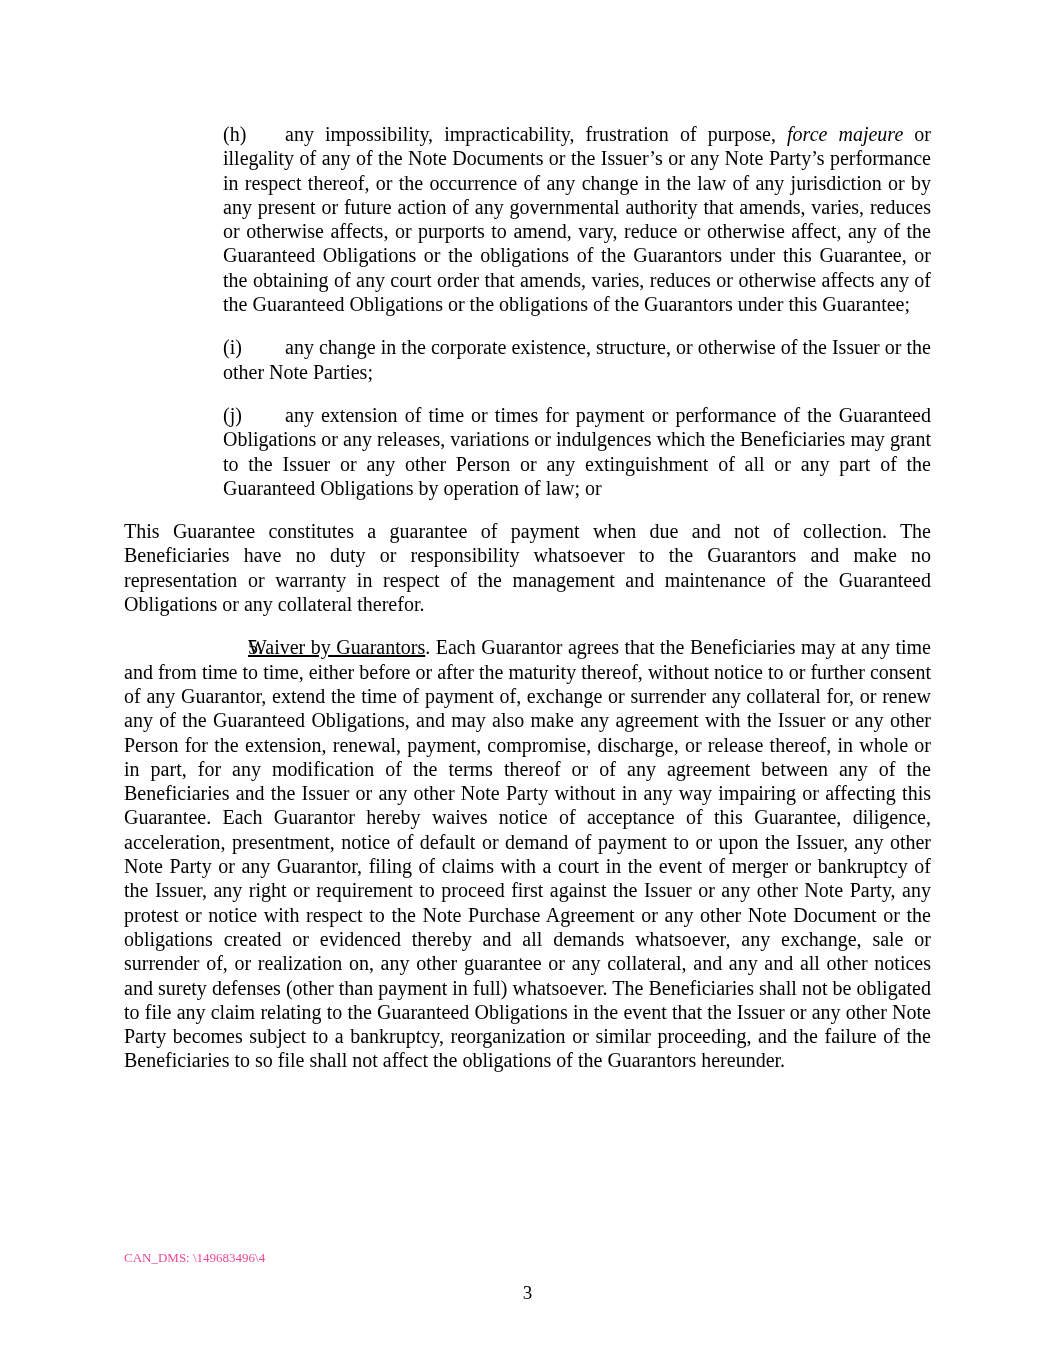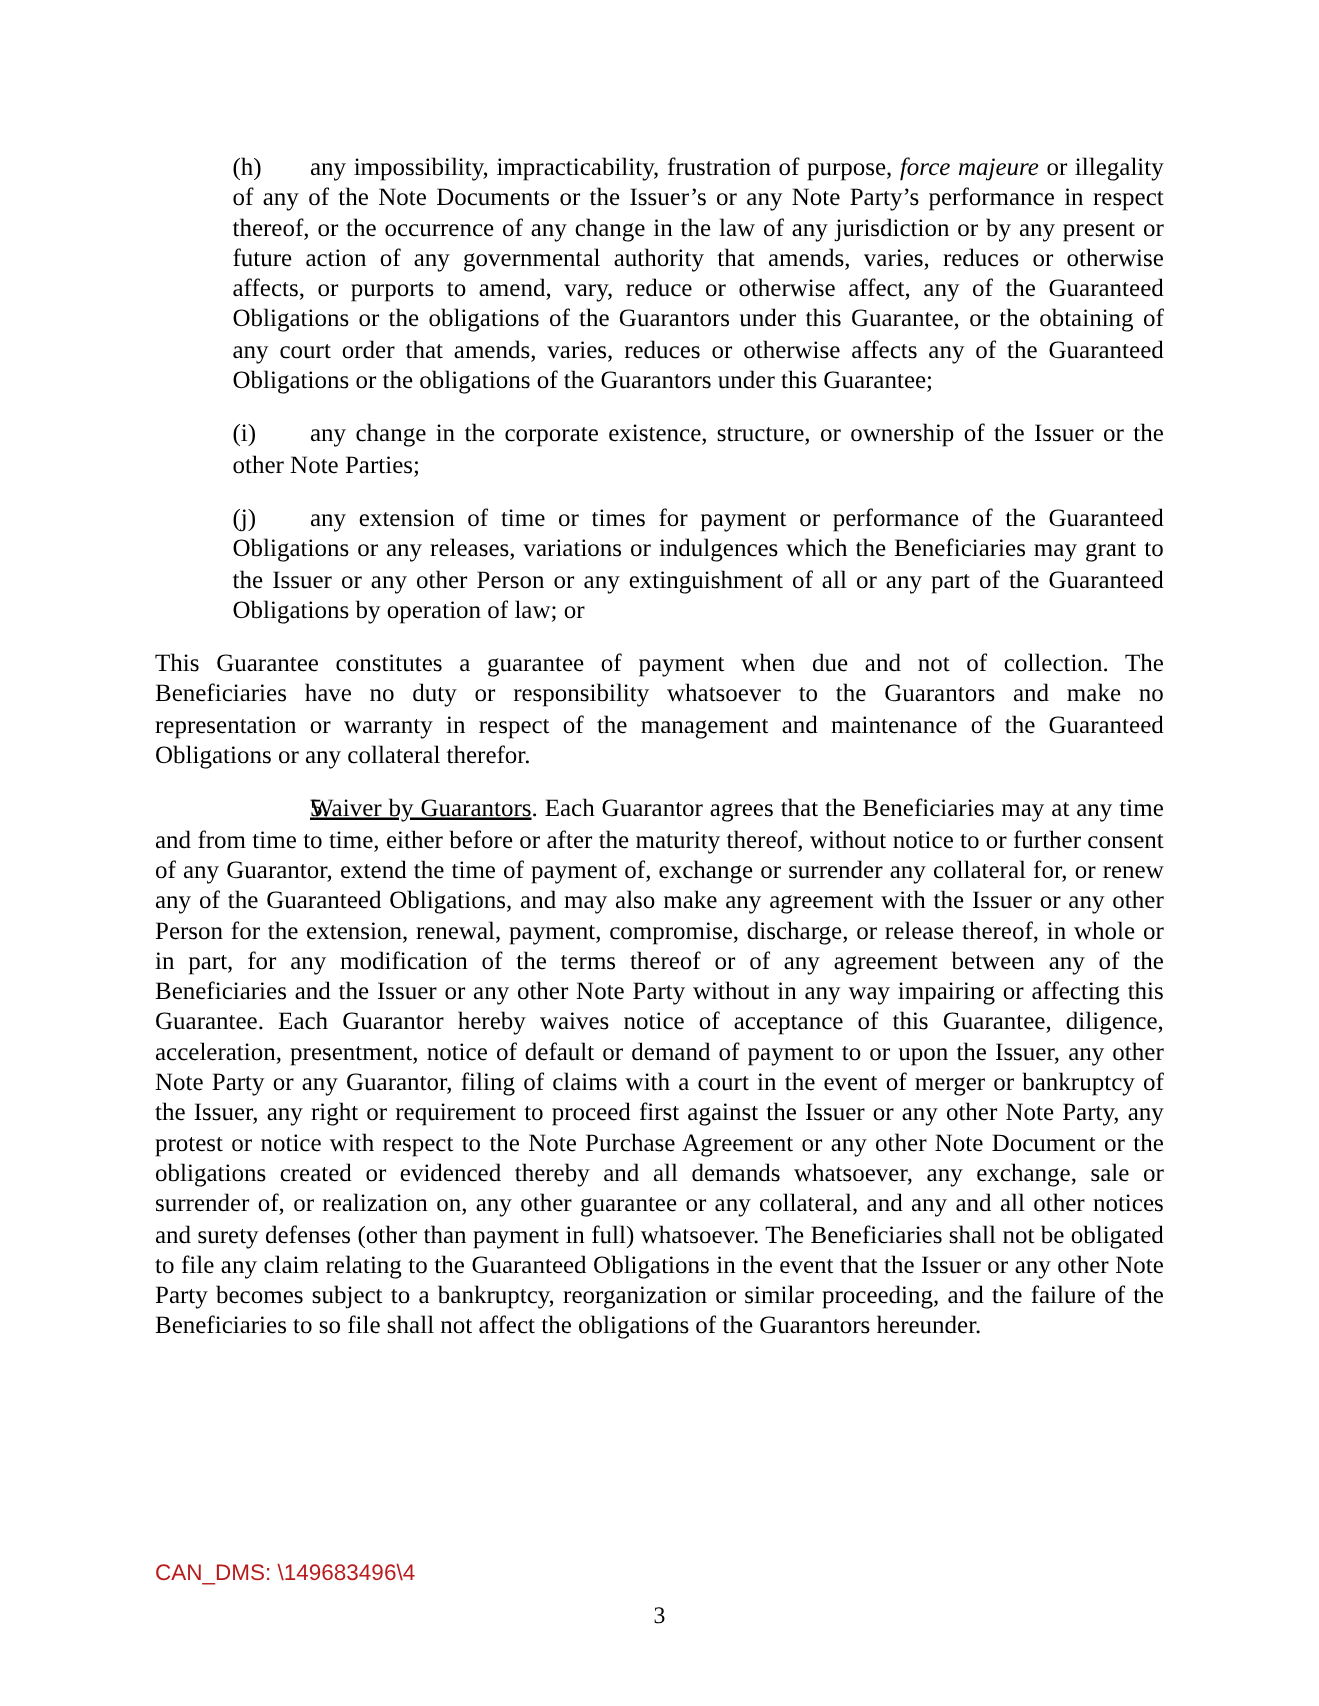--- a/index.html
+++ b/index.html
@@ -22,40 +22,40 @@
     top: 122px;
     width: 807px;
     font-size: 20px;
     line-height: 24.3px;
     text-align: justify;
   }
   .content p {
     margin: 0 0 19px 0;
   }
   p.clause {
-    margin-left: 62px;
+    margin-left: 99px;
   }
   .clause-label, .section-number {
     display: inline-block;
     width: 62px;
   }
   p.section-par {
     text-indent: 62px;
   }
   .underlined {
     text-decoration: underline;
   }
   .footer-doc-id {
     position: absolute;
     left: 124px;
     top: 1250px;
-    font-family: Liberation Sans, sans-serif;
-    font-size: 18px;
+    font-family: Liberation Serif, serif;
+    font-size: 13px;
     line-height: 16px;
-    color: #b91c1c;
+    color: #ec4899;
   }
   .page-number {
     position: absolute;
     left: 0;
     right: 0;
     top: 1282px;
     text-align: center;
     font-family: "Liberation Serif", serif;
     font-size: 19px;
     color: #000000;
@@ -63,21 +63,21 @@
 </style>
 </head>
 <body>
 
 <div class="page">
 
   <div class="content">
 
     <p class="clause"><span class="clause-label">(h)</span><span>any impossibility, impracticability, frustration of purpose, </span><em>force majeure</em><span> or illegality of any of the Note Documents or the Issuer’s or any Note Party’s performance in respect thereof, or the occurrence of any change in the law of any jurisdiction or by any present or future action of any governmental authority that amends, varies, reduces or otherwise affects, or purports to amend, vary, reduce or otherwise affect, any of the Guaranteed Obligations or the obligations of the Guarantors under this Guarantee, or the obtaining of any court order that amends, varies, reduces or otherwise affects any of the Guaranteed Obligations or the obligations of the Guarantors under this Guarantee;</span></p>
 
-    <p class="clause"><span class="clause-label">(i)</span><span>any change in the corporate existence, structure, or ownership of the Issuer or the other Note Parties;</span></p>
+    <p class="clause"><span class="clause-label">(i)</span><span>any change in the corporate existence, structure, or otherwise of the Issuer or the other Note Parties;</span></p>
 
     <p class="clause"><span class="clause-label">(j)</span><span>any extension of time or times for payment or performance of the Guaranteed Obligations or any releases, variations or indulgences which the Beneficiaries may grant to the Issuer or any other Person or any extinguishment of all or any part of the Guaranteed Obligations by operation of law; or</span></p>
 
 
     <p>This Guarantee constitutes a guarantee of payment when due and not of collection.  The Beneficiaries have no duty or responsibility whatsoever to the Guarantors and make no representation or warranty in respect of the management and maintenance of the Guaranteed Obligations or any collateral therefor.</p>
 
     <p class="section-par"><span class="section-number">5.</span><span class="underlined">Waiver by Guarantors</span><span>.  Each Guarantor agrees that the Beneficiaries may at any time and from time to time, either before or after the maturity thereof, without notice to or further consent of any Guarantor, extend the time of payment of, exchange or surrender any collateral for, or renew any of the Guaranteed Obligations, and may also make any agreement with the Issuer  or any other Person for the extension, renewal, payment, compromise, discharge, or release thereof, in whole or in part, for any modification of the terms thereof or of any agreement between any of the Beneficiaries and the Issuer or any other Note Party without in any way impairing or affecting this Guarantee.  Each Guarantor hereby waives notice of acceptance of this Guarantee, diligence, acceleration, presentment, notice of default or demand of payment to or upon the Issuer, any other Note Party or any Guarantor, filing of claims with a court in the event of merger or bankruptcy of the Issuer, any right or requirement to proceed first against the Issuer or any other Note Party, any protest or notice with respect to the Note Purchase Agreement  or any other Note Document or the obligations created or evidenced thereby and all demands whatsoever, any exchange, sale or surrender of, or realization on, any other guarantee or any collateral, and any and all other notices and surety defenses (other than payment in full) whatsoever.  The Beneficiaries shall not be obligated to file any claim relating to the Guaranteed Obligations in the event that the Issuer or any other Note Party becomes subject to a bankruptcy, reorganization or similar proceeding, and the failure of the Beneficiaries to so file shall not affect the  obligations of the Guarantors hereunder.</span></p>
 
   </div>
 

